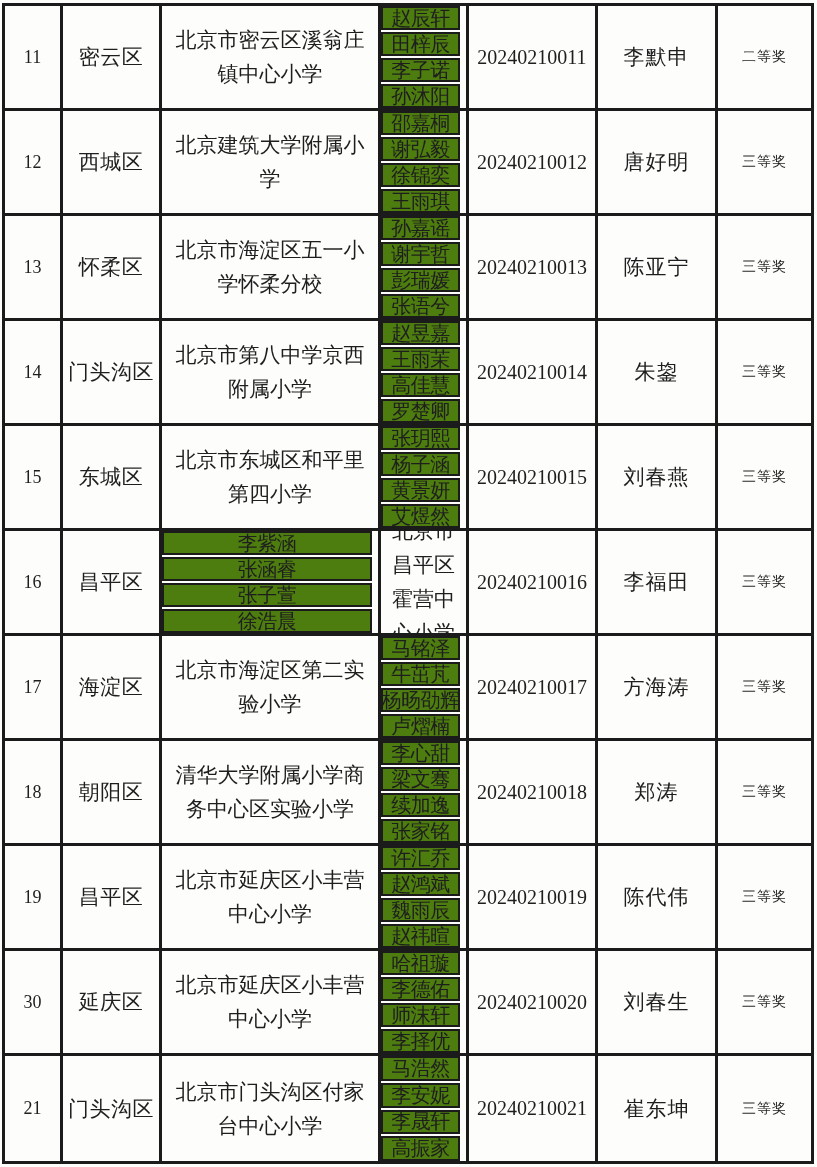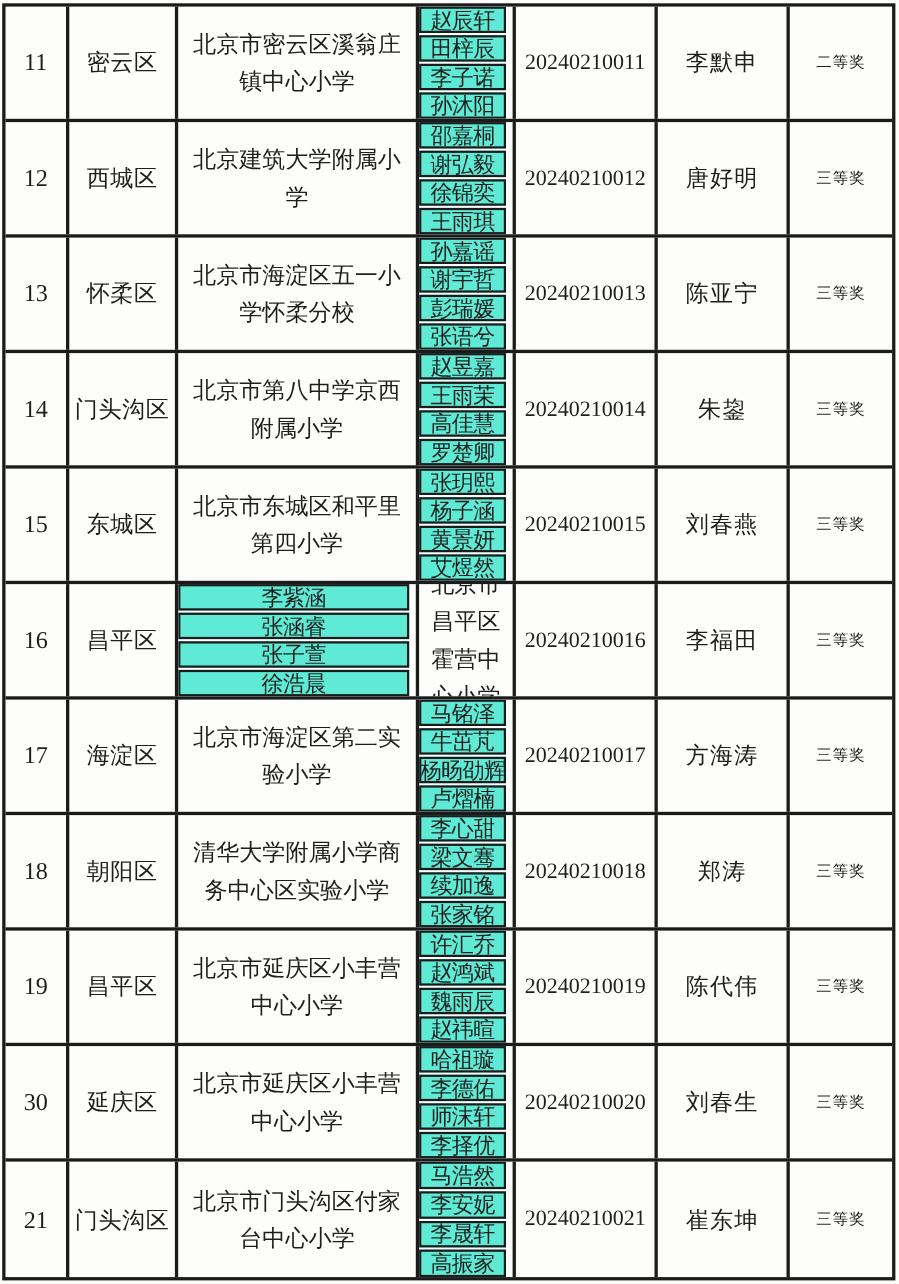--- a/index.html
+++ b/index.html
@@ -32,21 +32,21 @@
   .cell {
     box-sizing: border-box;
     border-right: 3px solid #1b1b1b;
     display: flex;
     align-items: center;
     justify-content: center;
     text-align: center;
     overflow: hidden;
   }
   .cell:last-child { border-right: none; }
-  .c-no     { font-size: 22px; }
+  .c-no     { font-size: 18px; }
   .c-dist   { font-size: 21px; letter-spacing: 0.5px; }
   .c-school {
     font-size: 21px;
     line-height: 34px;
     padding: 0 8px;
   }
   .c-school .school-text {
     display: block;
     width: 200px;
     word-break: break-all;
@@ -63,21 +63,21 @@
     box-sizing: border-box;
     border: 2px solid #1b1b1b;
     flex: 1 1 auto;
     display: flex;
     align-items: center;
     justify-content: center;
     font-size: 20px;
     letter-spacing: -0.5px;
     white-space: nowrap;
     overflow: hidden;
-    background: #5eead4;
+    background: #4d7c0f;
   }
   .c-id      { font-size: 20px; letter-spacing: 0px; }
   .c-teacher { font-size: 21px; letter-spacing: 1px; }
   .c-award   { font-size: 14px; letter-spacing: 1px; }
 </style>
 </head>
 <body>
 
 <div class="award-table">
   <div class="trow">

